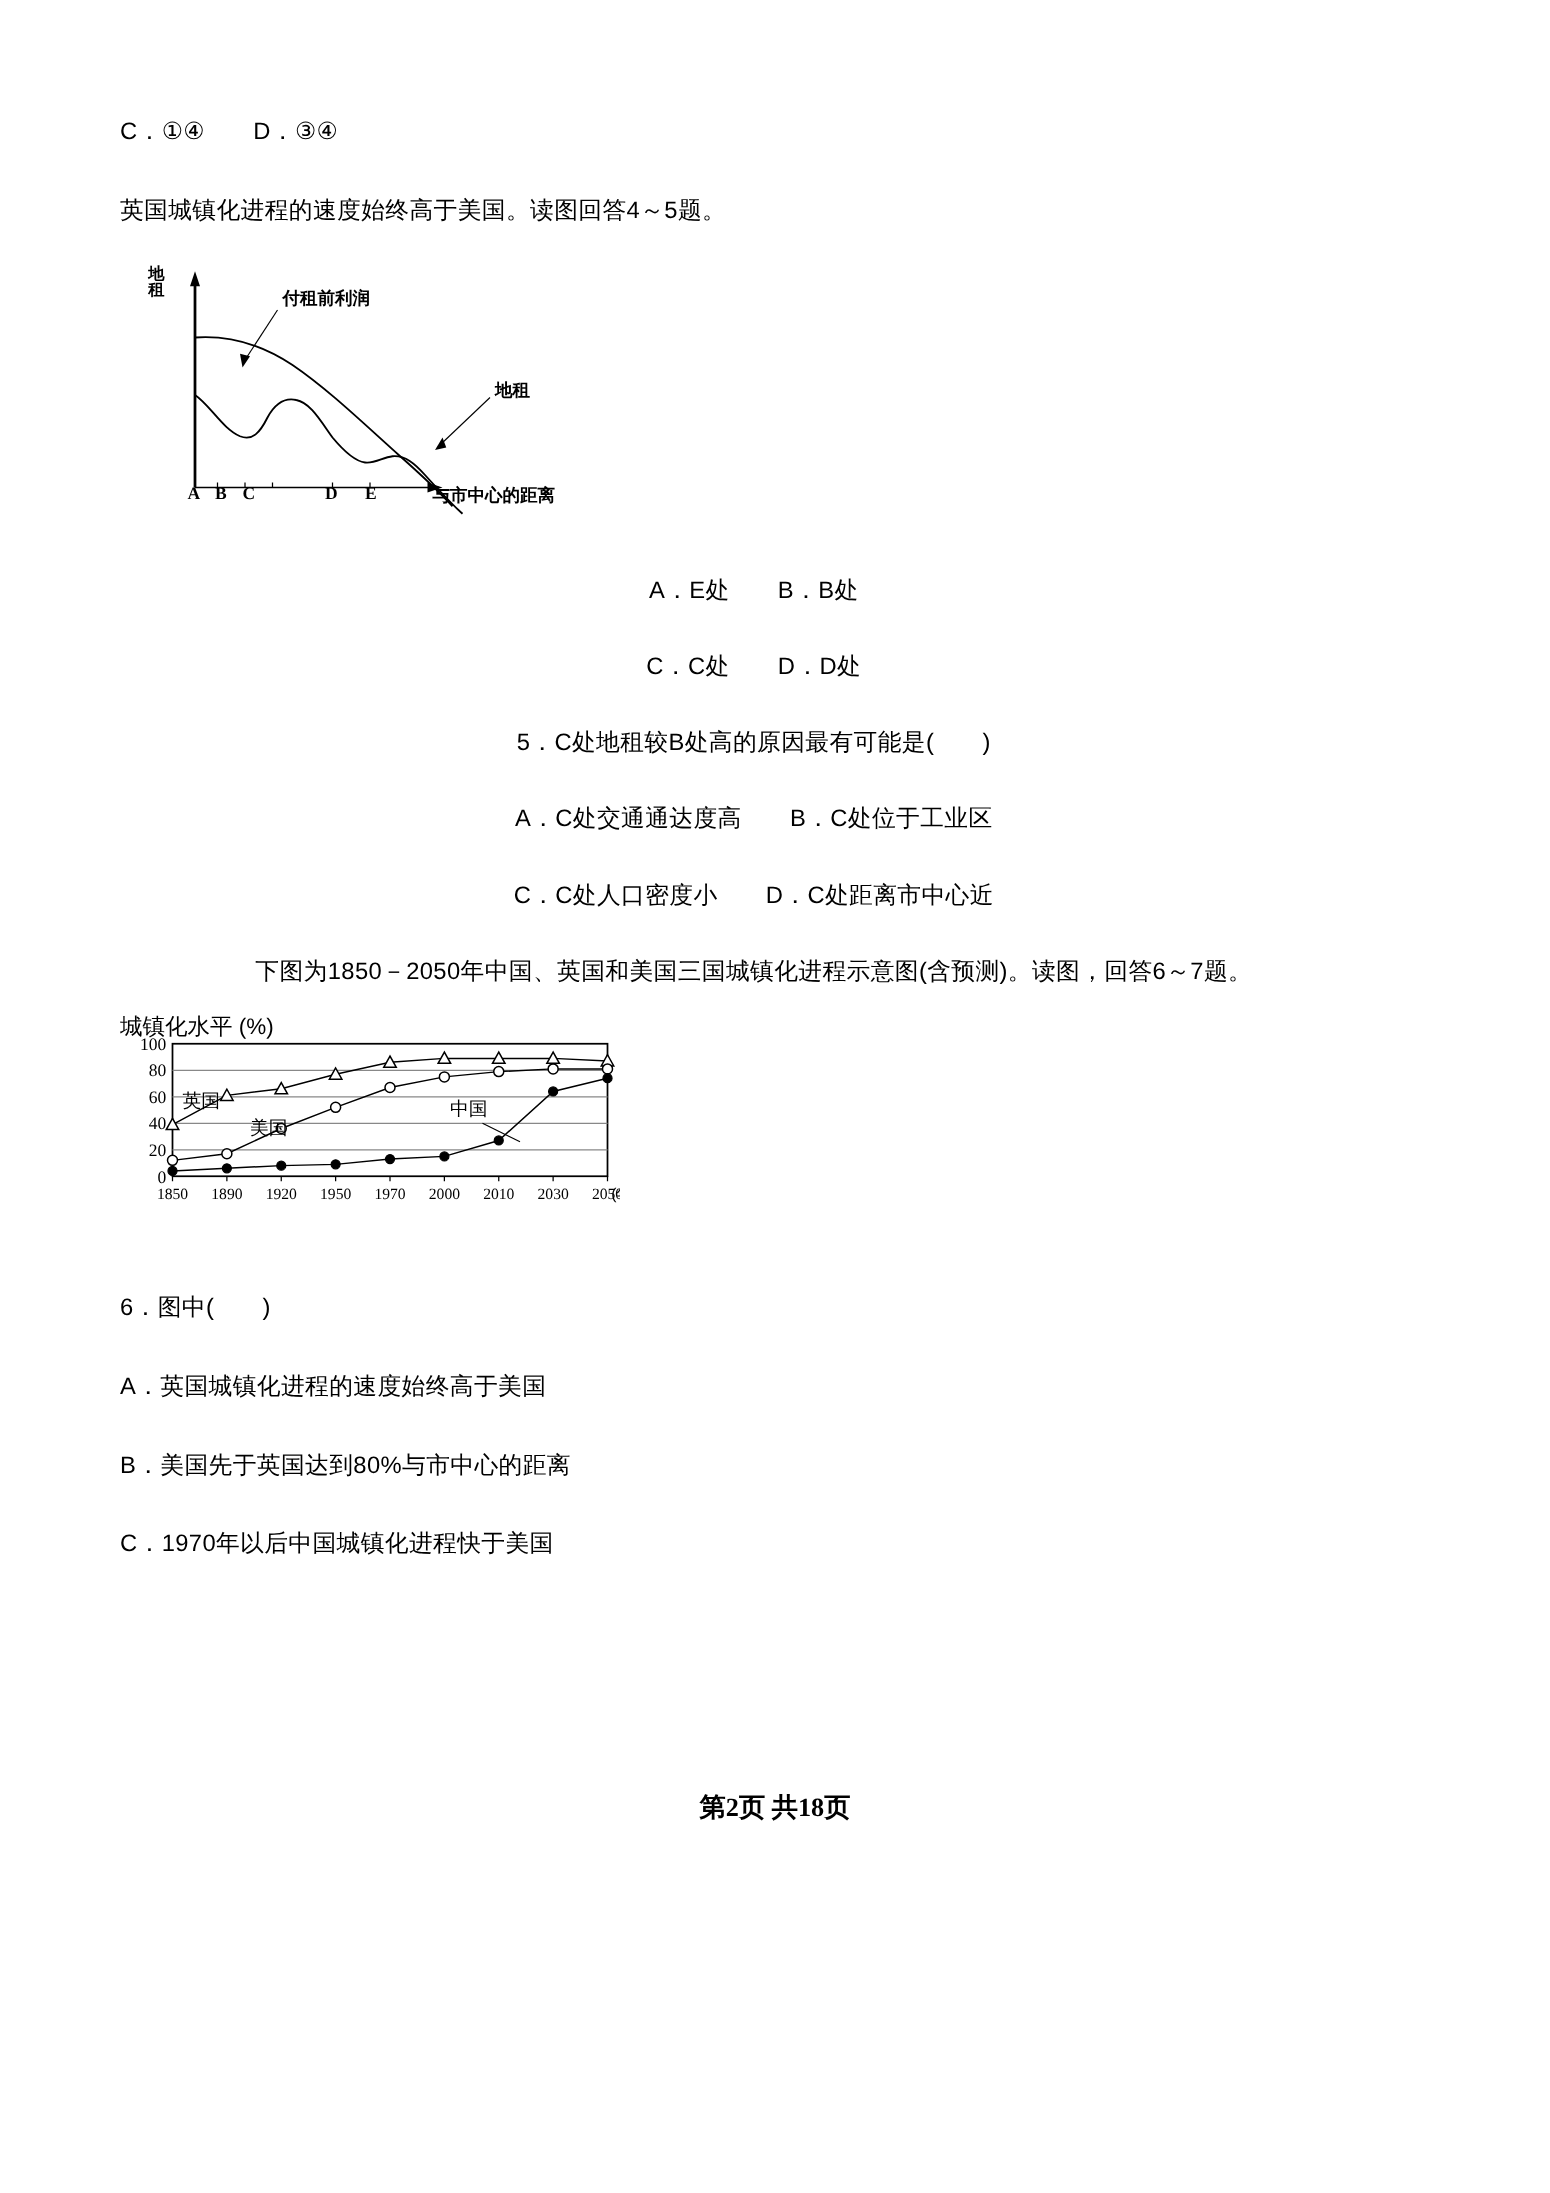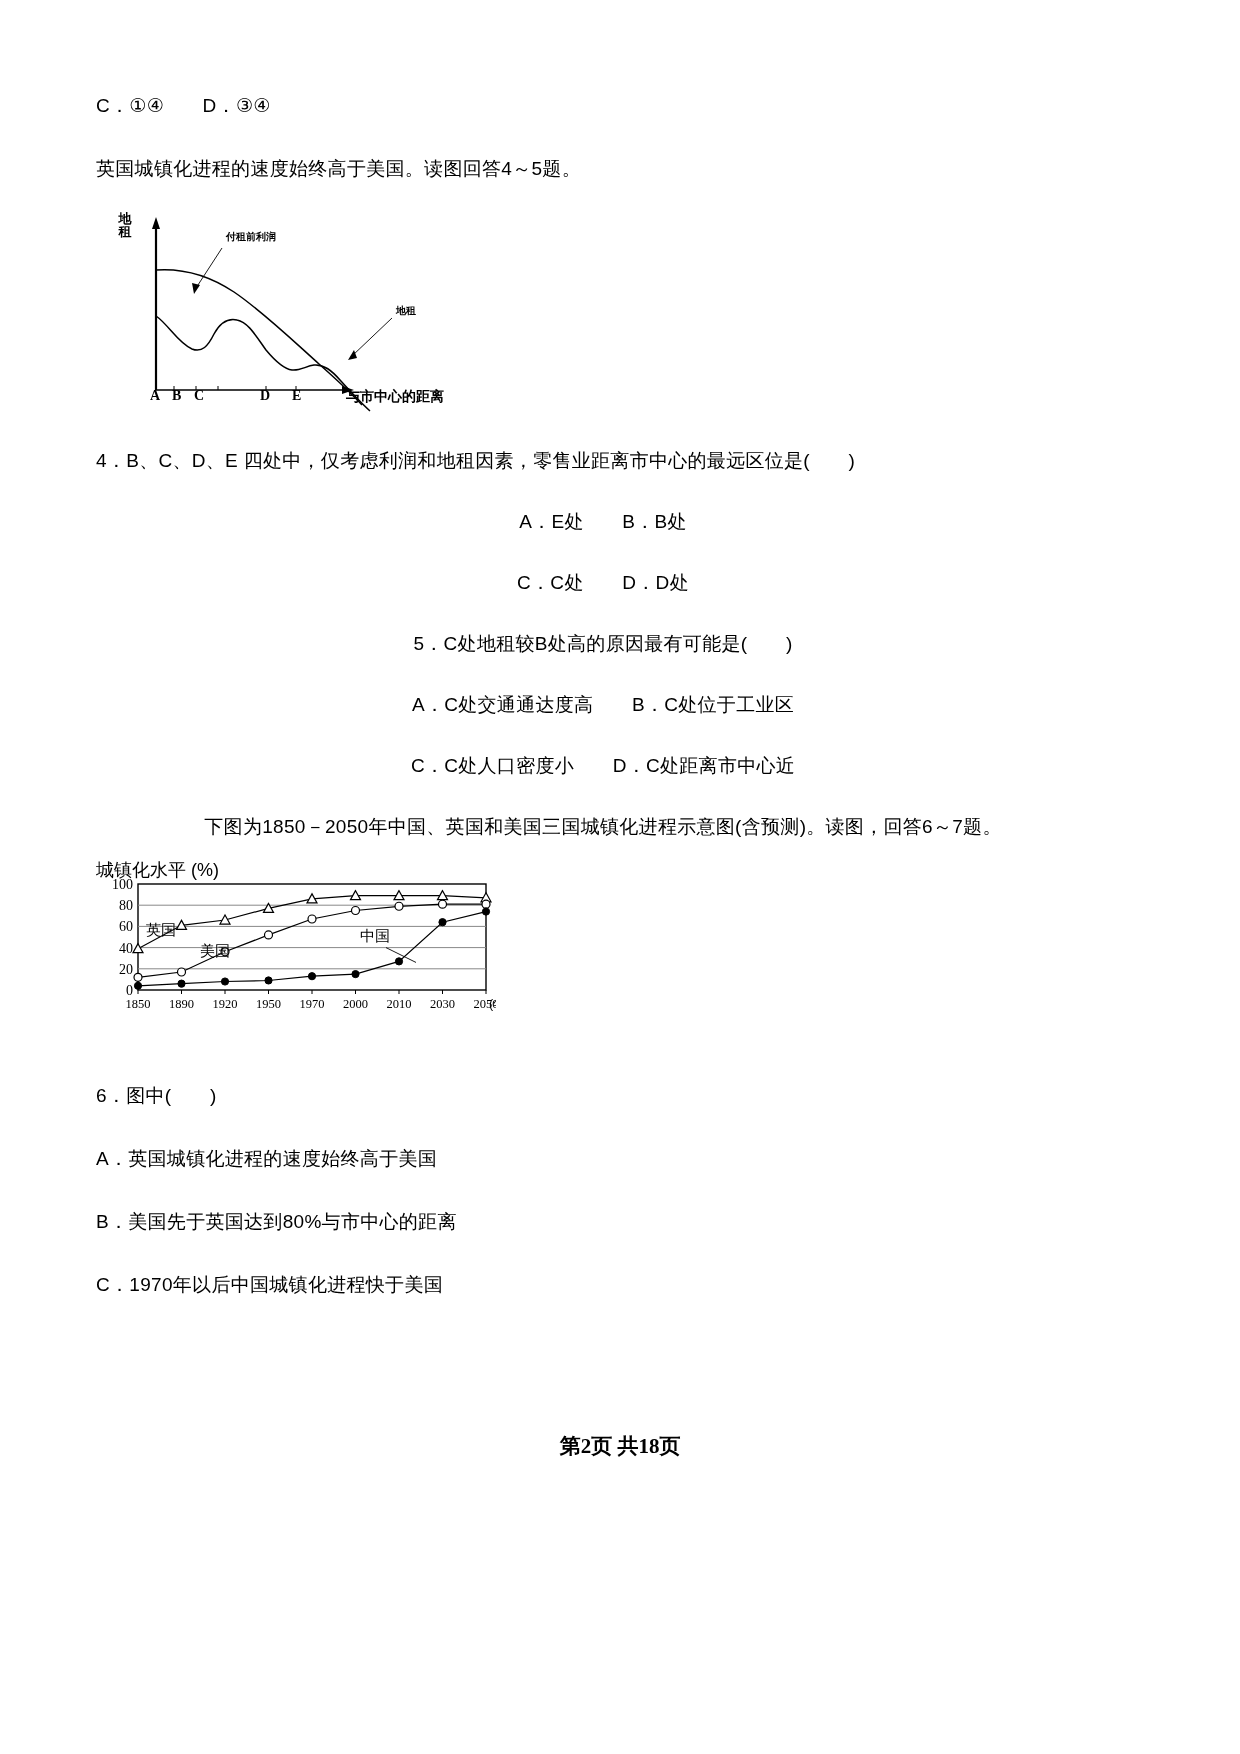--- a/index.html
+++ b/index.html
@@ -38,21 +38,21 @@
   .f1-ylab{
     position:absolute;left:0px;top:6px;
     width:22px;
     font-family:"Liberation Sans","DejaVu Sans",sans-serif;
     font-size:13px;line-height:1.02;font-weight:700;
     text-align:center;
   }
   .f1-lab{
     position:absolute;
     font-family:"Liberation Sans","DejaVu Sans",sans-serif;
-    font-size:10px;font-weight:700;white-space:nowrap;
+    font-size:14px;font-weight:700;white-space:nowrap;
   }
   .f1-lab-profit{left:112px;top:24px;}
   .f1-lab-rent{left:282px;top:98px;}
   .f1-xlab{
     position:absolute;left:232px;top:182px;
     font-family:Liberation Mono, monospace;
     font-size:14px;font-weight:700;white-space:nowrap;
   }
   .f1-tick{
     position:absolute;top:182px;
@@ -131,21 +131,20 @@
 
     <div class="f1-tick" style="left:36px;">A</div>
     <div class="f1-tick" style="left:58px;">B</div>
     <div class="f1-tick" style="left:80px;">C</div>
     <div class="f1-tick" style="left:146px;">D</div>
     <div class="f1-tick" style="left:178px;">E</div>
 
     <div class="f1-xlab">与市中心的距离</div>
   </div>
 
-  <div class="line han" style="margin-top:30px;">4．B、C、D、E 四处中，仅考虑利润和地租因素，零售业距离市中心的最远区位是(　　)</div>
   <div class="line han blk-s">A．E处  B．B处</div>
   <div class="line han blk-s">C．C处  D．D处</div>
 
   <div class="line han blk-s">5．C处地租较B处高的原因最有可能是(　　)</div>
   <div class="line han blk-s">A．C处交通通达度高  B．C处位于工业区</div>
   <div class="line han blk-s">C．C处人口密度小  D．C处距离市中心近</div>
 
   <div class="line han blk-s">下图为1850－2050年中国、英国和美国三国城镇化进程示意图(含预测)。读图，回答6～7题。</div>
 
   <div class="fig2">

